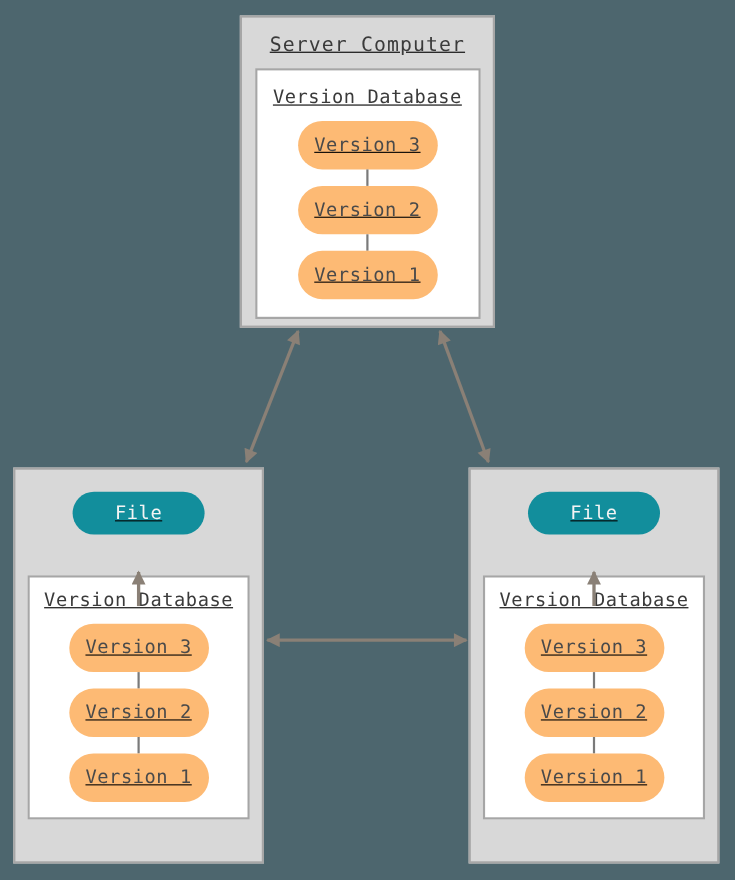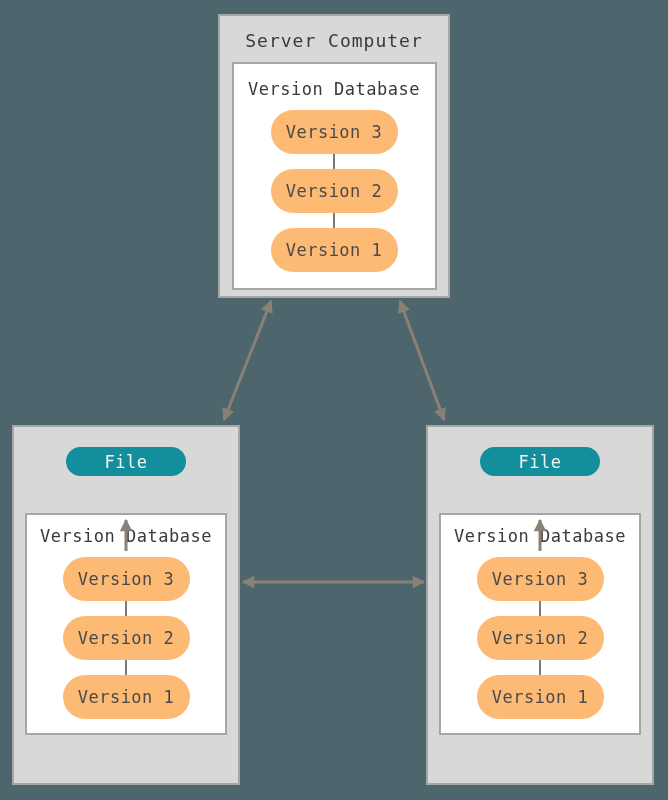--- a/index.html
+++ b/index.html
@@ -29,20 +29,21 @@
   }
   .machine {
     position: absolute;
     background: #d8d8d8;
     border: 2px solid #a6a6a6;
     box-sizing: border-box;
     z-index: 2;
     display: flex;
     flex-direction: column;
     align-items: center;
+    text-decoration: underline;
   }
   .machine-title {
     font-size: 18px;
     letter-spacing: 1px;
     color: #3a3a3a;
     line-height: 26px;
     white-space: nowrap;
   }
   .server {
     left: 218px;
@@ -103,21 +104,21 @@
     white-space: nowrap;
   }
   .conn {
     width: 2px;
     height: 15px;
     background: #7a7a7a;
     flex-shrink: 0;
   }
   .file-pill {
     width: 120px;
-    height: 29px;
+    height: 39px;
     border-radius: 23px;
     background: #128e9c;
     color: #f4f4f4;
     font-size: 17px;
     letter-spacing: 0.5px;
     display: flex;
     align-items: center;
     justify-content: center;
     margin-top: 10px;
     flex-shrink: 0;

